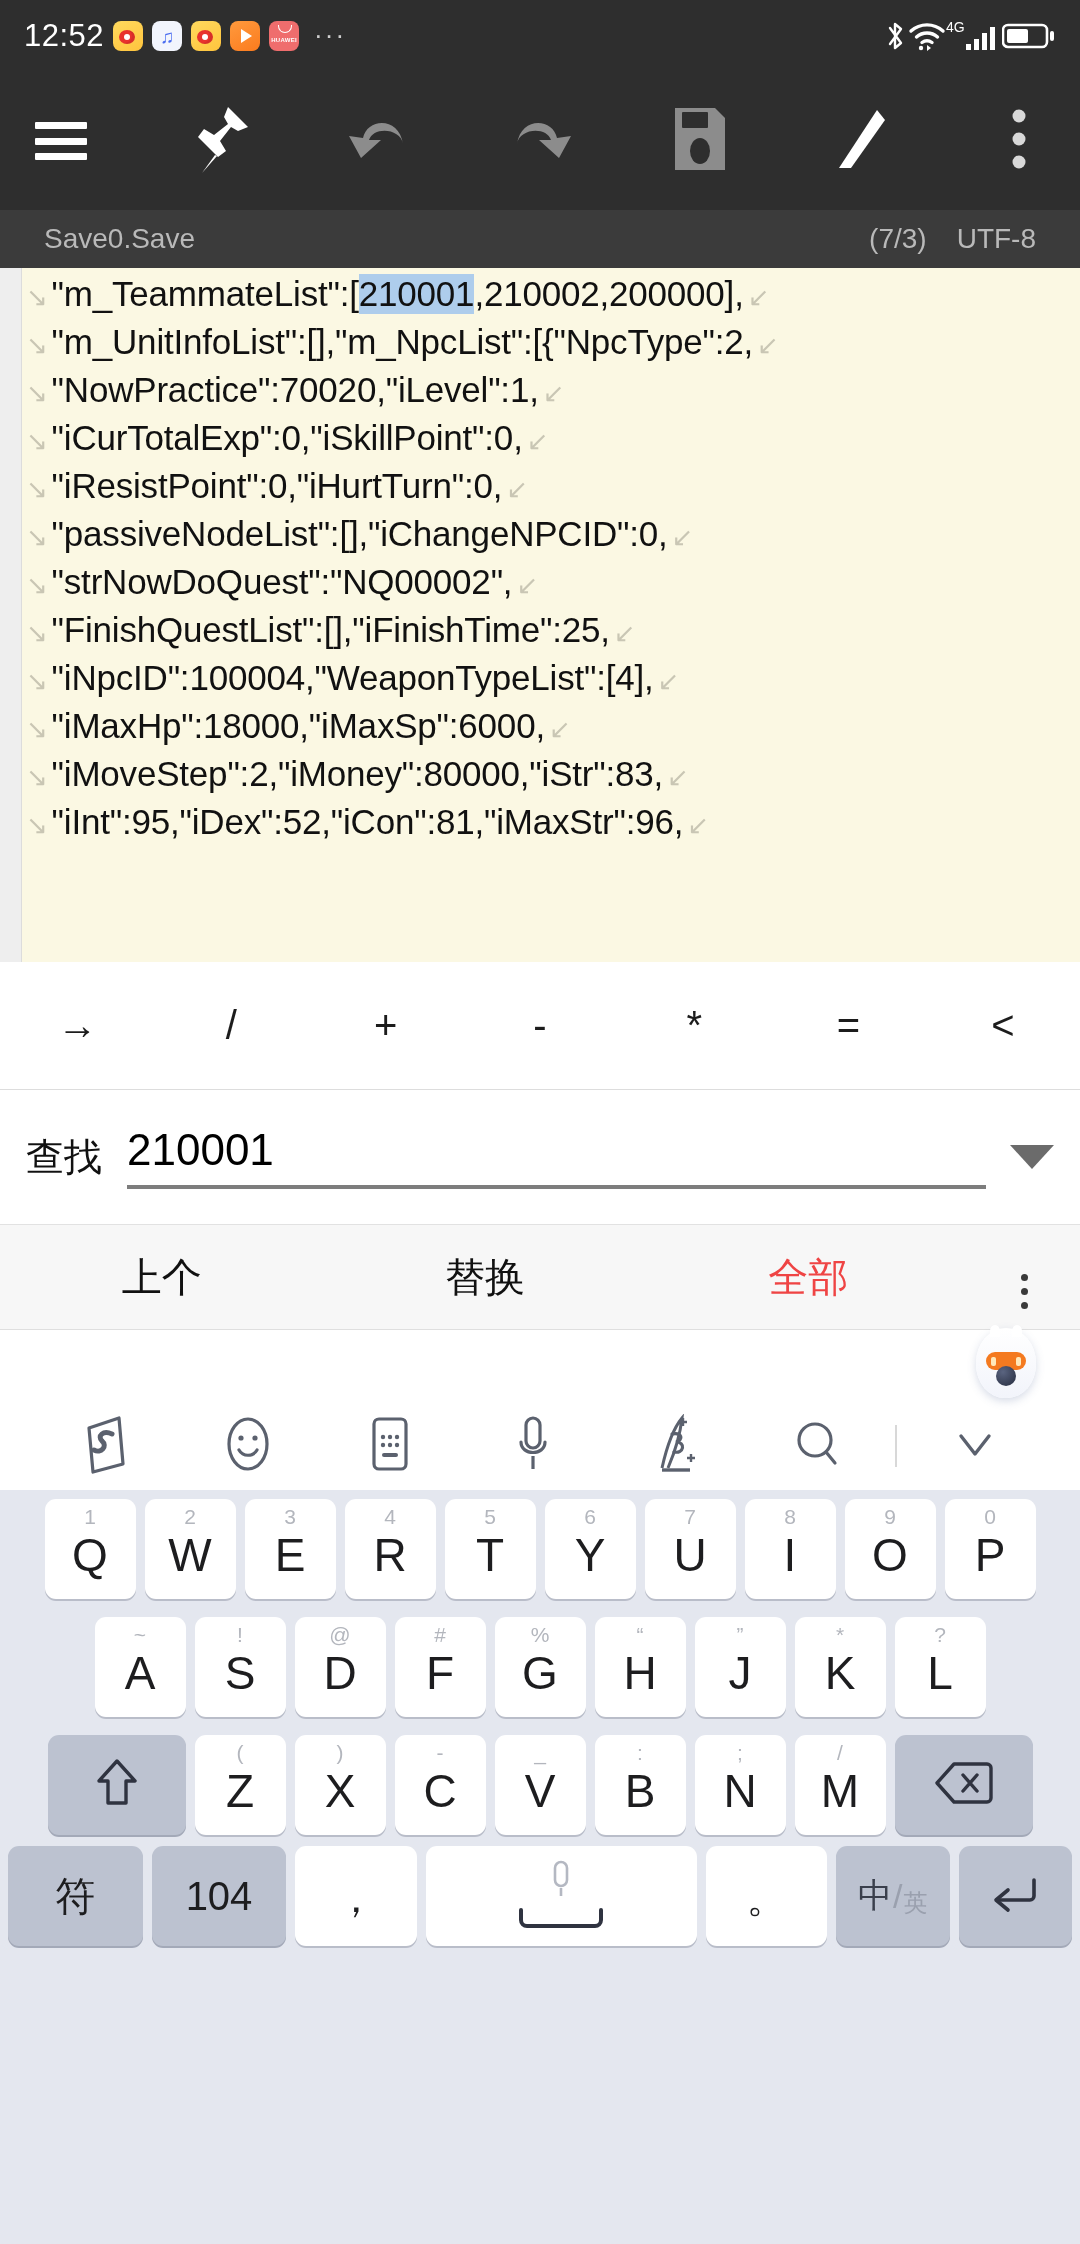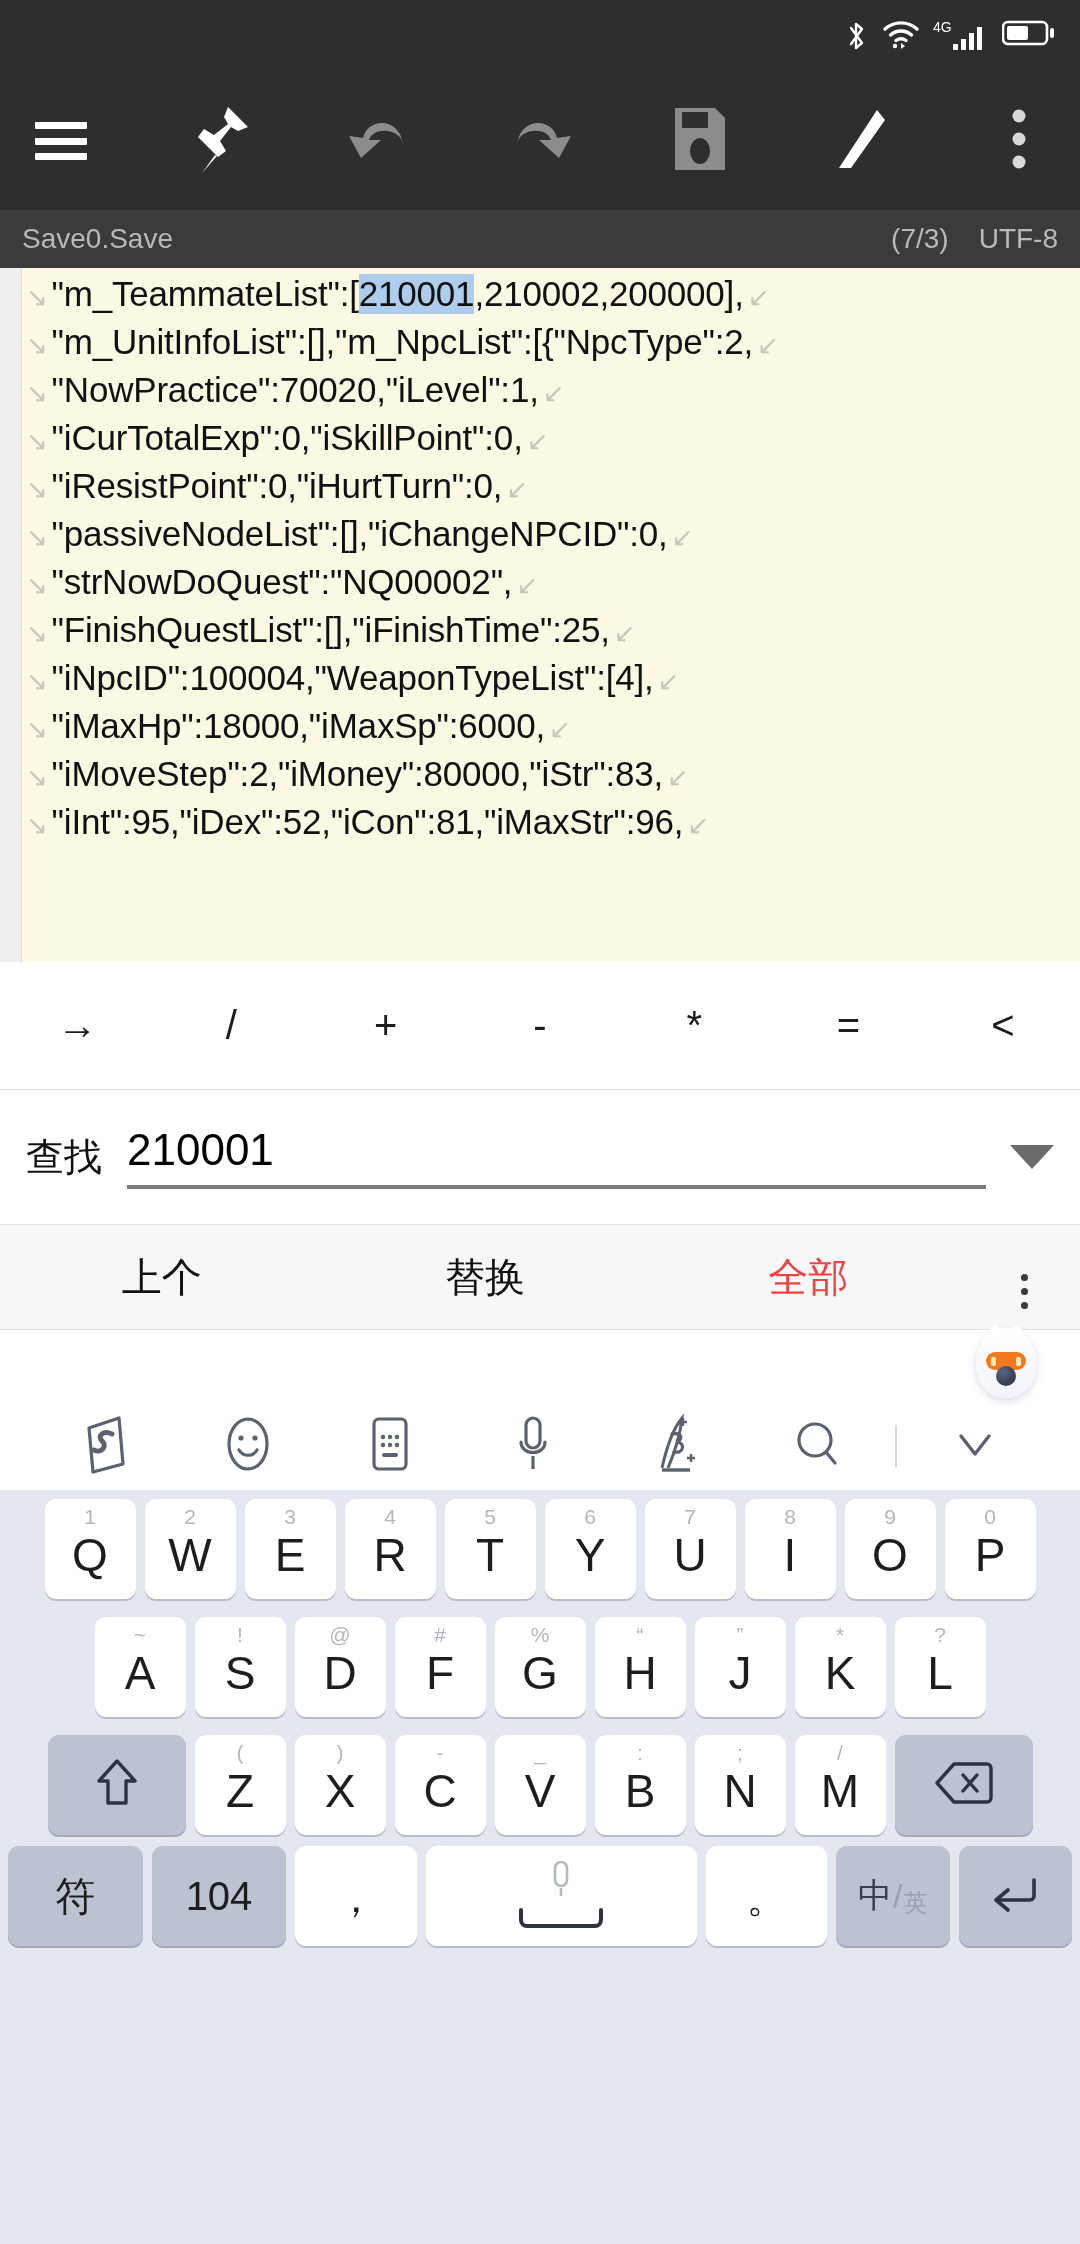--- a/index.html
+++ b/index.html
@@ -29,39 +29,39 @@
   .ic-music { background:#f2f5fd; }
   .ic-music .note { color:#4a6df0; font-size:19px; line-height:1; }
   .ic-video { background:linear-gradient(150deg,#ff9a3d,#fb7b1e); }
   .ic-video .tri { width:0;height:0;border-left:11px solid #fff;
       border-top:7px solid transparent;border-bottom:7px solid transparent; margin-left:3px;}
   .ic-huawei { background:#ef6d6d; font-size:6px; letter-spacing:.3px; padding-top:7px;
       font-weight:bold; }
   .ic-huawei::before{ content:""; position:absolute; top:4px; left:9px; width:12px;height:7px;
       border:1.5px solid #fff; border-top:none; border-radius:0 0 9px 9px; }
   .sb-dots { color:#cfcfcf; font-size:26px; letter-spacing:2px; margin-left:6px; line-height:0.6;}
-  .sb-right { margin-left:auto; display:flex; align-items:flex-start; gap:13px; }
+  .sb-right { margin-left:auto; display:flex; align-items:center; gap:0; }
   .sb-right svg { display:block; }
 
   
   .toolbar {
     height:138px; background:#2e2e2e; display:flex; align-items:center;
     padding:0 18px; flex:0 0 138px;
   }
   .tb-btn { display:flex; align-items:center; justify-content:center;
             width:86px; height:86px; cursor:pointer; }
   .tb-spacer { flex:1; }
   .hamburger { width:52px; height:38px; display:flex; flex-direction:column;
                justify-content:space-between; }
   .hamburger span { display:block; height:7px; background:#ffffff; border-radius:1px; }
 
   
   .fileinfo {
     height:58px; background:#3b3b3b; display:flex; align-items:center;
-    padding:0 22px; color:#b9b9b9; font-size:28px; flex:0 0 58px;gap:37px;
+    padding:0 44px; color:#b9b9b9; font-size:28px; flex:0 0 58px;gap:37px;
   }
   .fi-right { margin-left:auto; display:flex; gap:30px; }
 
   
   .editor-wrap { flex:0 0 694px; display:flex; background:#fbf8e3; overflow:hidden; position:relative;}
   .gutter { width:22px; background:#eeeeee; flex:0 0 22px; border-right:1px solid #dcdcdc;}
   .editor {
     flex:1; background:#fbf8e3; padding:6px 0 0 0; overflow:hidden;
     font-family:"Liberation Sans", sans-serif;
   }
@@ -163,20 +163,33 @@
   .lang-inner .sl { font-size:34px; color:#9aa0ae; margin:0 1px; }
   .lang-inner .en { font-size:24px; color:#9aa0ae; align-self:flex-end; }
   .space-inner { display:flex; flex-direction:column; align-items:center; gap:4px; }
 </style>
 </head>
 <body>
 
 <div id="app">
 
   <div class="statusbar">
+    <div class="sb-left">
+      <span class="sb-clock">12:52</span>
+      <span class="sb-appicon ic-weibo"></span>
+      <span class="sb-appicon ic-music">
+          <span class="note">♫</span>
+        </span>
+      <span class="sb-appicon ic-weibo"></span>
+      <span class="sb-appicon ic-video">
+          <span class="tri"></span>
+        </span>
+      <span class="sb-appicon ic-huawei">HUAWEI</span>
+      <span class="sb-dots">···</span>
+    </div>
     <div class="sb-right">
       <span>
         <svg width="24" height="34" viewBox="0 0 24 34">
             <path d="M6 9 L17 24 L11 29 V5 L17 10 L6 25" fill="none" stroke="#fff" stroke-width="2.4" stroke-linejoin="round" stroke-linecap="round"></path>
           </svg>
       </span>
       <span>
         <svg width="38" height="30" viewBox="0 0 38 30">
           <path d="M3 10 A24 24 0 0 1 35 10" fill="none" stroke="#fff" stroke-width="3.4" stroke-linecap="round"></path>
           <path d="M8.5 16 A16 16 0 0 1 29.5 16" fill="none" stroke="#fff" stroke-width="3.4" stroke-linecap="round"></path>

